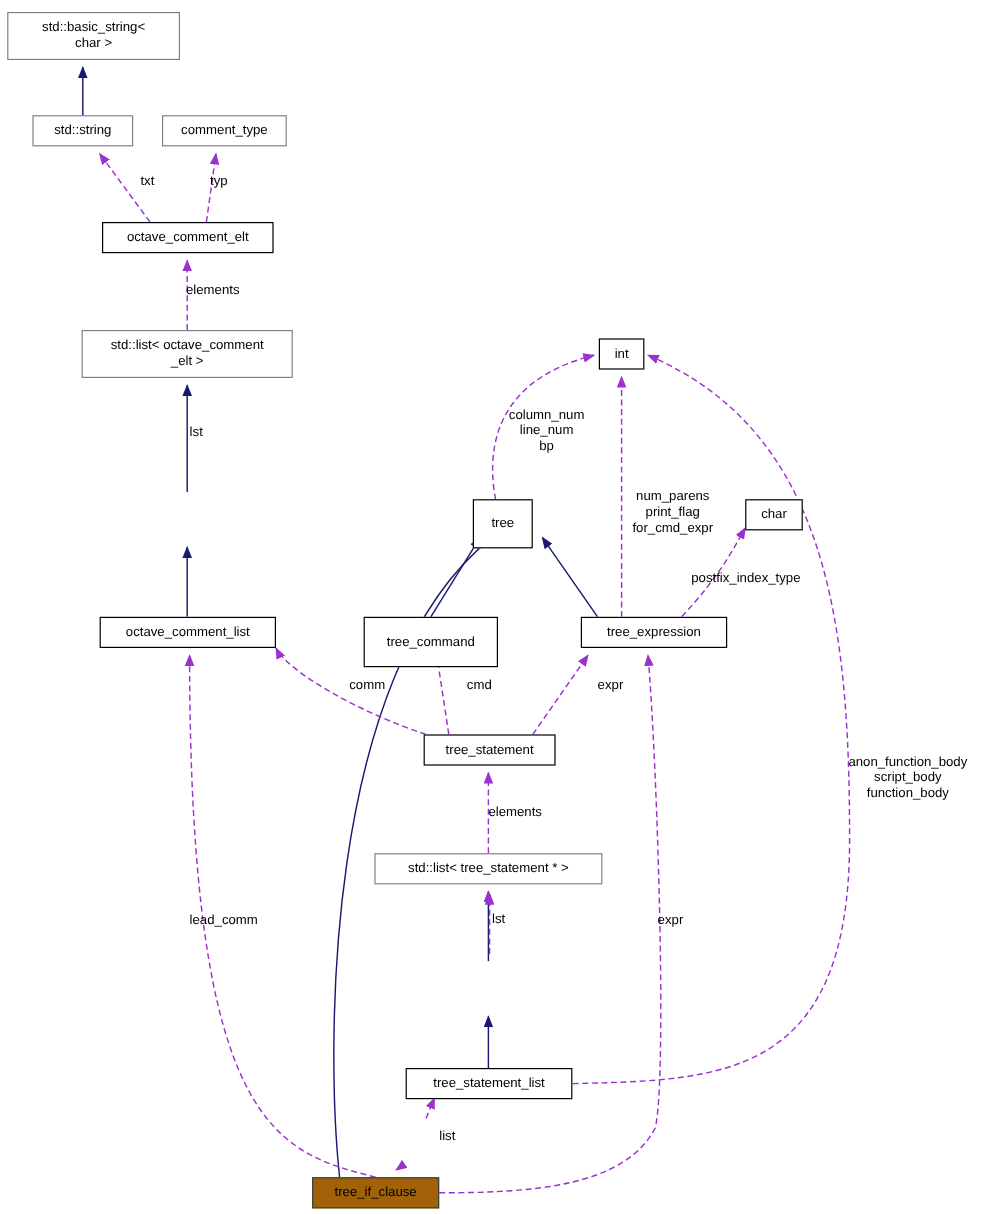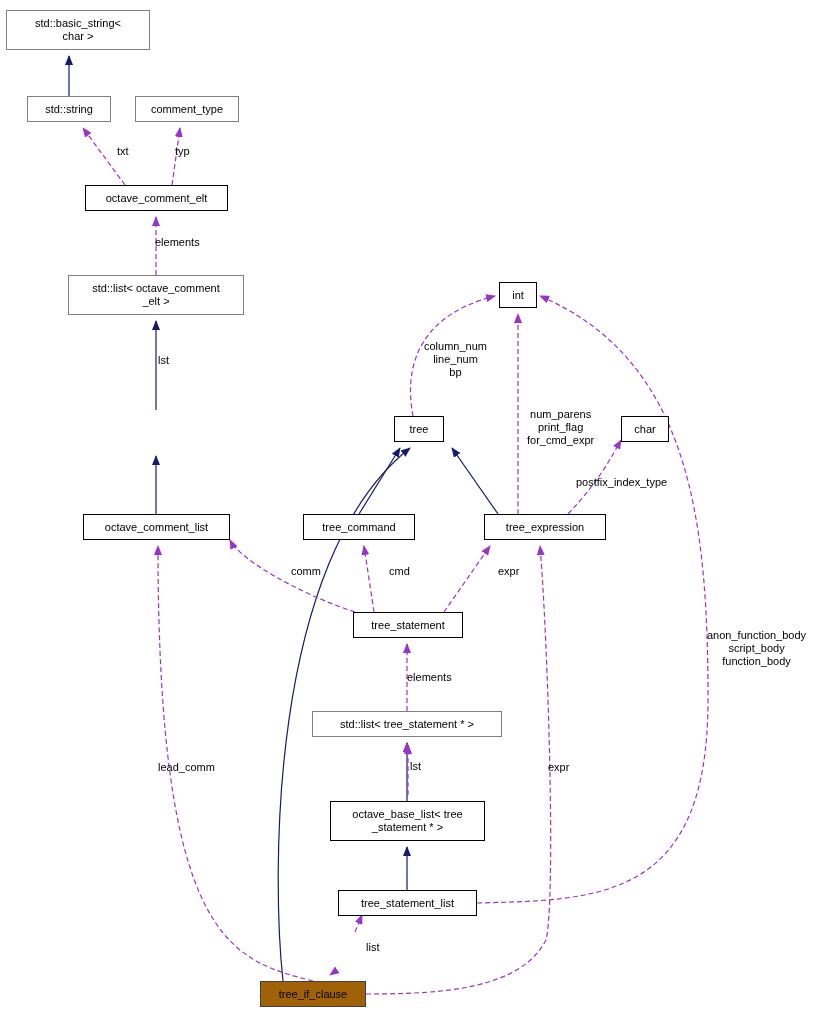--- a/index.html
+++ b/index.html
@@ -103,29 +103,27 @@
   </svg>
 
   <div class="node gray" style="left:6px;top:10px;width:144px;height:40px;">std::basic_string&lt;
 char &gt;</div>
   <div class="node gray" style="left:27px;top:96px;width:84px;height:26px;">std::string</div>
   <div class="node gray" style="left:135px;top:96px;width:104px;height:26px;">comment_type</div>
   <div class="node" style="left:85px;top:185px;width:143px;height:26px;">octave_comment_elt</div>
   <div class="node gray" style="left:68px;top:275px;width:176px;height:40px;">std::list&lt; octave_comment
 _elt &gt;</div>
   <div class="node" style="left:83px;top:514px;width:147px;height:26px;">octave_comment_list</div>
-  <div class="node" style="left:394px;top:416px;width:50px;height:26px;">tree</div>
+  <div class="node" style="left:394px;top:416px;width:50px;height:41px;">tree</div>
   <div class="node" style="left:499px;top:282px;width:38px;height:26px;">int</div>
   <div class="node" style="left:621px;top:416px;width:48px;height:26px;">char</div>
-  <div class="node" style="left:303px;top:514px;width:112px;height:26px;">tree_command</div>
+  <div class="node" style="left:303px;top:514px;width:112px;height:42px;">tree_command</div>
   <div class="node" style="left:484px;top:514px;width:122px;height:26px;">tree_expression</div>
   <div class="node" style="left:353px;top:612px;width:110px;height:26px;">tree_statement</div>
   <div class="node gray" style="left:312px;top:711px;width:190px;height:26px;">std::list&lt; tree_statement * &gt;</div>
-  <div class="node" style="left:330px;top:801px;width:155px;height:40px;">octave_base_list&lt; tree
-_statement * &gt;</div>
   <div class="node" style="left:338px;top:890px;width:139px;height:26px;">tree_statement_list</div>
   <div class="node highlight" style="left:260px;top:981px;width:106px;height:26px;">tree_if_clause</div>
 
   <div class="edge-label" style="left:117px;top:145px;">txt</div>
   <div class="edge-label" style="left:175px;top:145px;">typ</div>
   <div class="edge-label" style="left:155px;top:236px;">elements</div>
   <div class="edge-label" style="left:158px;top:354px;">lst</div>
   <div class="edge-label" style="left:424px;top:340px;">column_num
 line_num
 bp</div>

